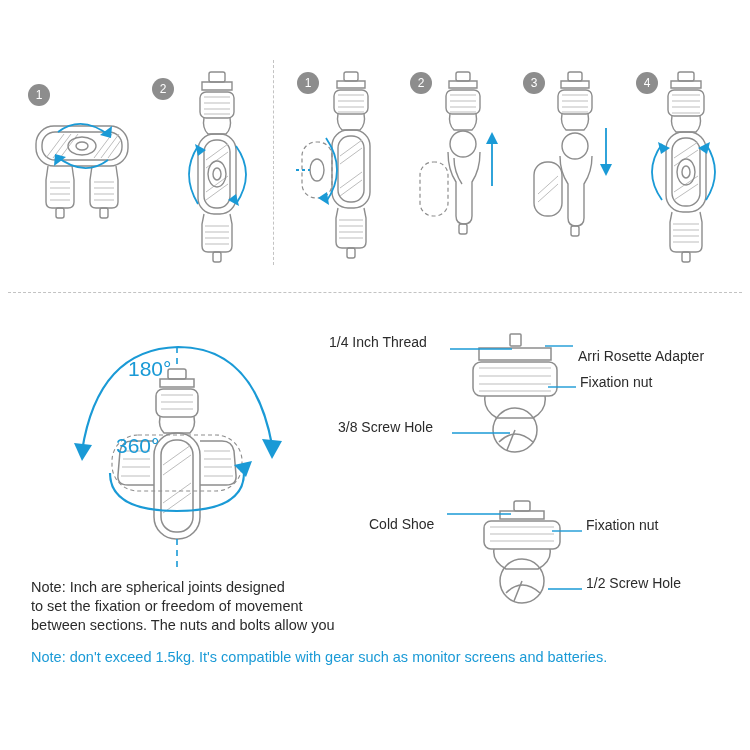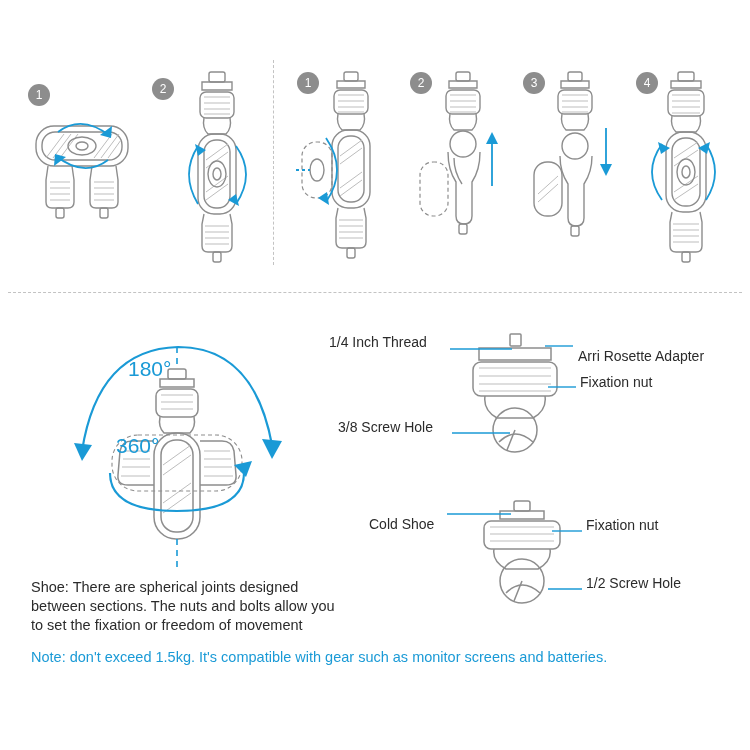--- a/index.html
+++ b/index.html
@@ -481,20 +481,20 @@
     <svg width="36" height="12" viewBox="0 0 36 12">
       <line x1="0" y1="6" x2="34" y2="6" stroke="#1a9ad6" stroke-width="1.4"></line>
     </svg>
   </div>
 
   <span class="label abs" style="left:369px; top:500px;margin-top:16px;">Cold Shoe</span>
   <span class="label abs" style="left:586px; top:517px;">Fixation nut</span>
   <span class="label abs" style="left:586px; top:575px;">1/2 Screw Hole</span>
 
   <div class="abs" style="left:31px; top:578px; width:400px;">
-    <div class="note">Shoe: There are spherical joints designed</div>
+    <div class="note">Note: Inch are spherical joints designed</div>
+    <div class="note">to set the fixation or freedom of movement</div>
     <div class="note">between sections. The nuts and bolts allow you</div>
-    <div class="note">to set the fixation or freedom of movement</div>
   </div>
 
   <div class="abs note-blue" style="left:31px; top:648px;text-align:right;">Note: don't exceed 1.5kg. It's compatible with gear such as monitor screens and batteries.</div>
 
 </div>
 
 </body></html>

